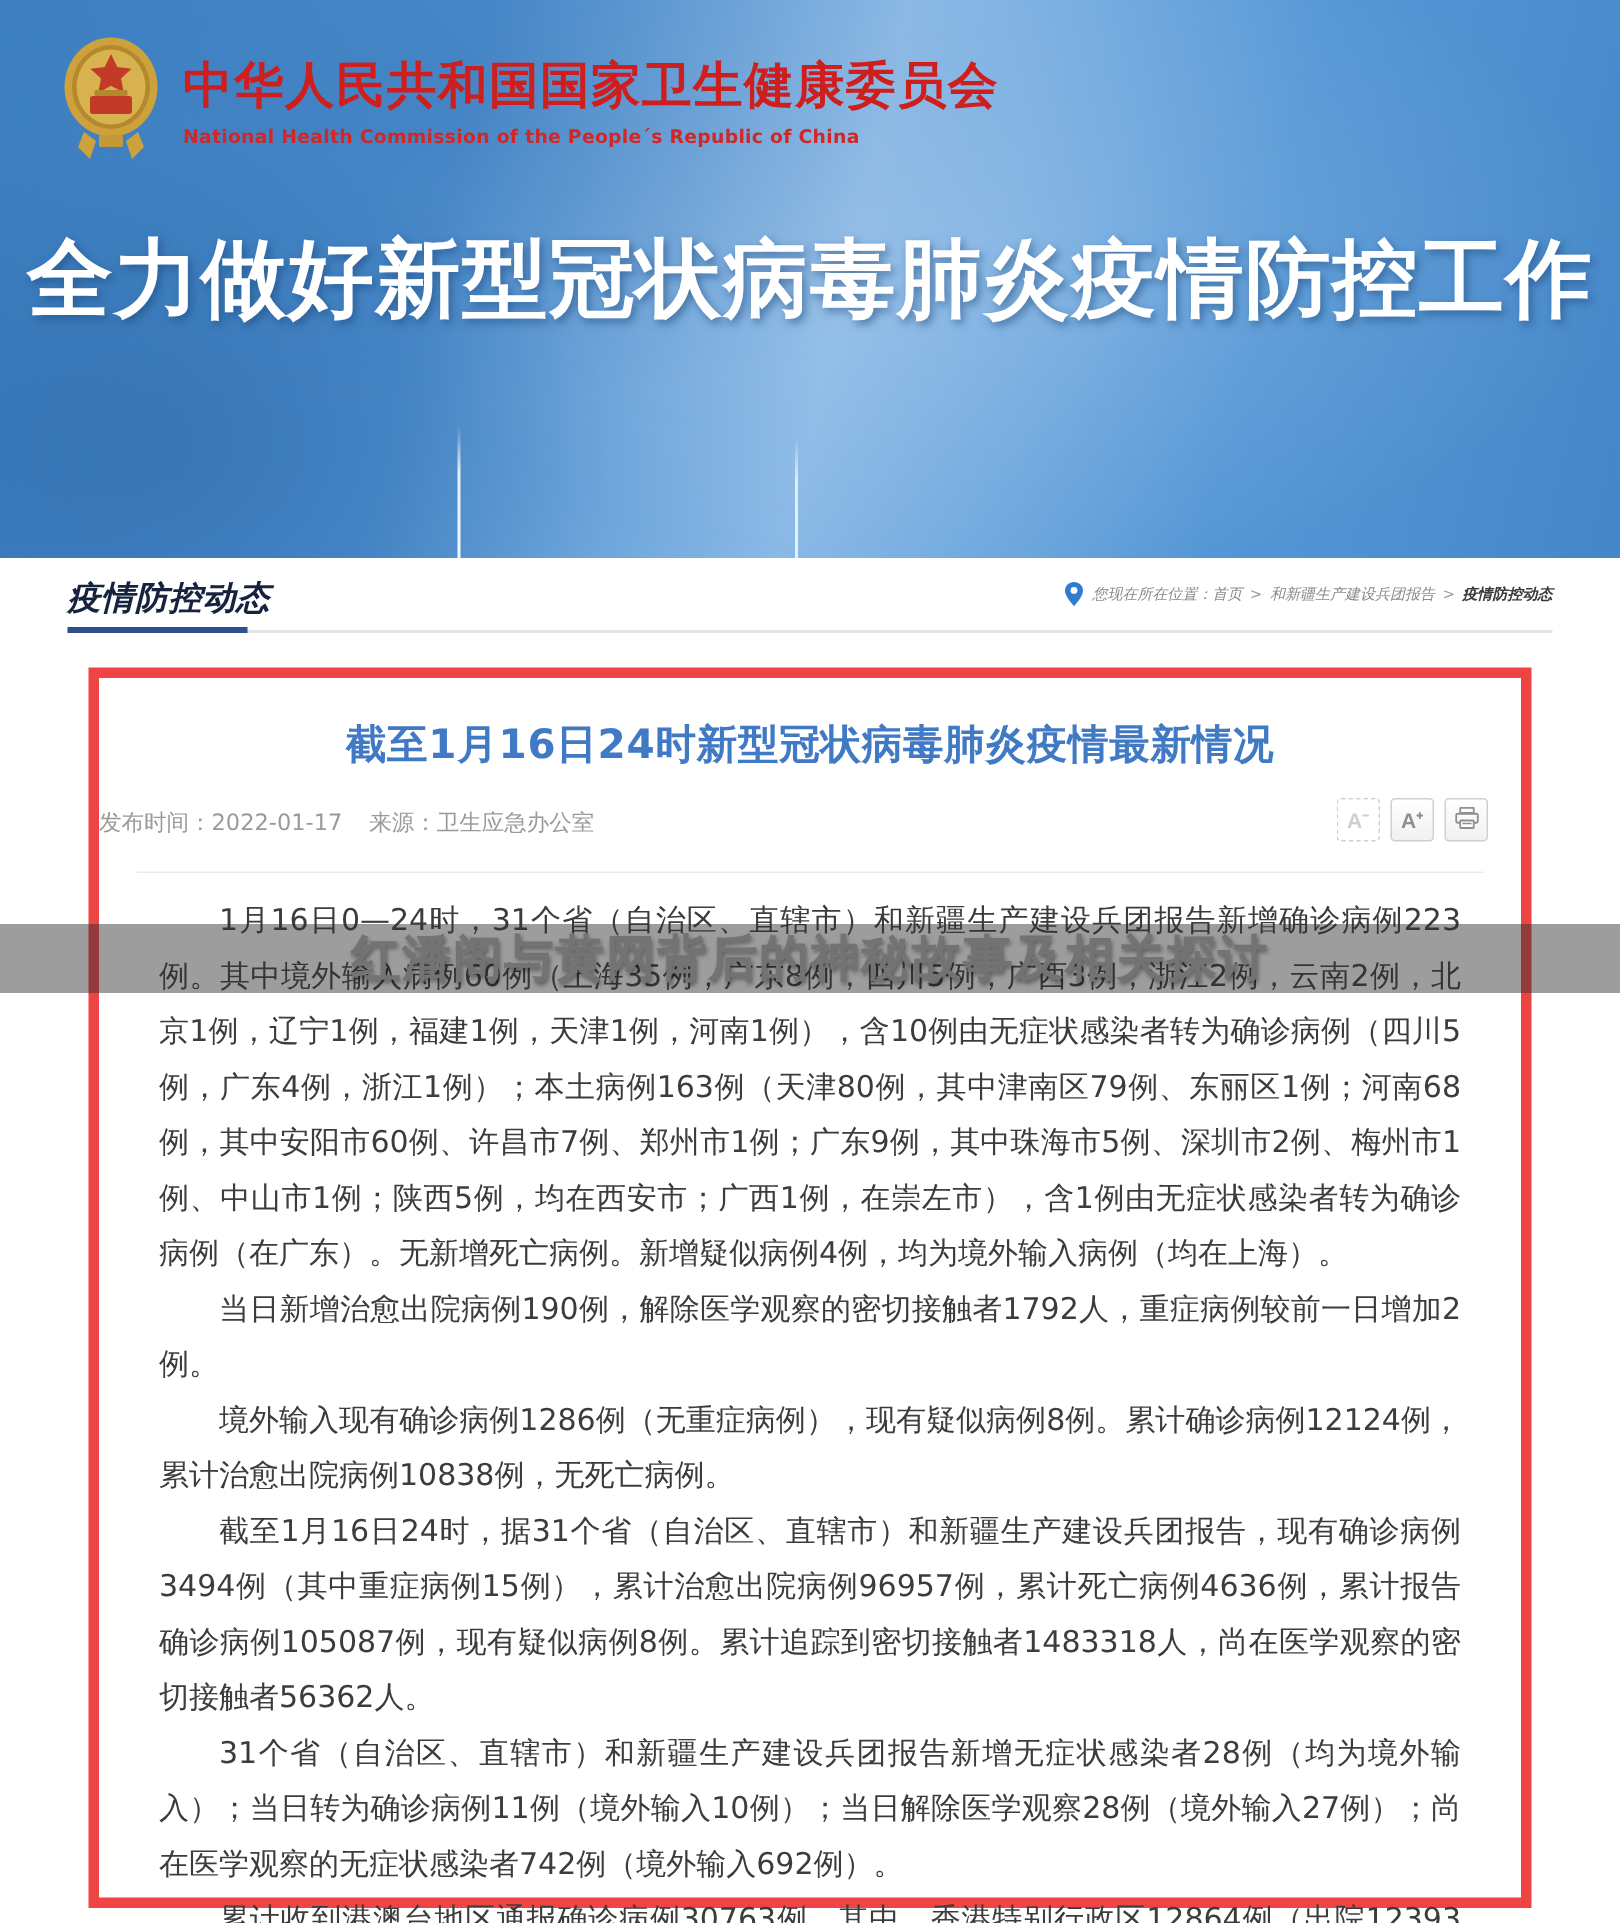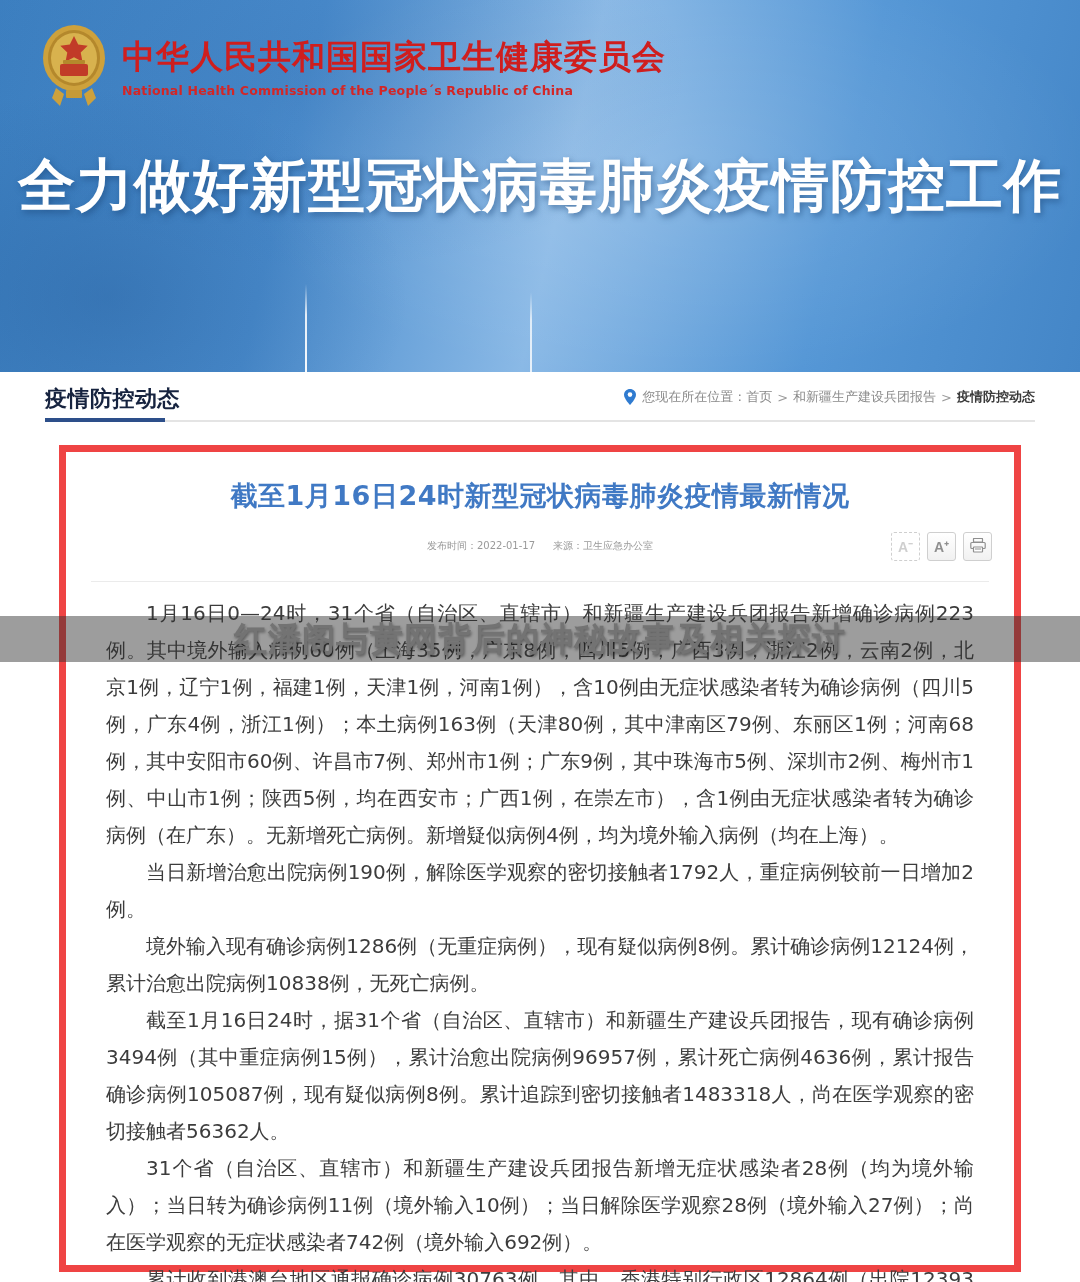--- a/index.html
+++ b/index.html
@@ -25,35 +25,35 @@
   .slogan{
     position:absolute;top:148px;left:0;width:100%;text-align:center;
     color:#fff;font-size:57px;font-weight:bold;letter-spacing:1px;
     text-shadow:2px 3px 6px rgba(25,70,120,.55);
   }
   .ekg{position:absolute;bottom:0;width:2px;
     background:linear-gradient(to bottom,transparent,rgba(255,255,255,.85) 35%,rgba(255,255,255,.95));}
   .ekg.one{left:305px;height:88px;}
   .ekg.two{left:530px;height:80px;opacity:.85;}
   
-  .crumb-bar{position:relative;height:73px;background:#fff;}
+  .crumb-bar{position:relative;height:73px;background:#fff;font-style:italic;}
   .section-title{position:absolute;left:45px;top:12px;font-size:22px;font-weight:bold;color:#16233f;letter-spacing:.5px;}
   .crumb-hr{position:absolute;left:45px;right:45px;top:48px;height:2px;background:#e4e4e4;}
   .title-underline{position:absolute;left:45px;top:46px;width:120px;height:4px;background:#2d4f8a;z-index:2;}
-  .crumb-right{position:absolute;right:45px;top:16px;font-size:13px;color:#8a8a8a;display:flex;align-items:center;}
+  .crumb-right{position:absolute;right:45px;top:16px;font-size:10px;color:#8a8a8a;display:flex;align-items:center;}
   .crumb-right .pin{margin-right:6px;display:inline-flex;}
   .crumb-sep{margin:0 5px;color:#9a9a9a;}
   .crumb-link{color:#8a8a8a;text-decoration:none;cursor:pointer;}
   .crumb-current{color:#3a3a3a;font-weight:bold;}
   
   .card{position:relative;margin:0 59px;height:827px;box-sizing:border-box;
     border:7px solid #ef4444;background:#fff;}
   .art-title{margin-top:26px;text-align:center;font-size:27px;font-weight:bold;color:#4079c4;letter-spacing:.5px;}
   .meta-row{position:relative;margin-top:16px;height:36px;}
-  .meta-text{text-align:center;font-size:10px;color:#9a9a9a;padding-top:9px;}
+  .meta-text{font-size:15px;color:#9a9a9a;padding-top:9px;}
   .meta-text .v{margin-right:18px;color:#9a9a9a;}
   .tools{position:absolute;right:22px;top:2px;display:flex;gap:7px;}
   .tbtn{width:29px;height:29px;box-sizing:border-box;border:1px solid #cfcfcf;border-radius:3px;
     background:linear-gradient(#fff,#f1f1f1);color:#8f8f8f;font-size:14px;font-weight:bold;
     display:flex;align-items:center;justify-content:center;cursor:pointer;padding:0;}
   .tbtn.dashed{border-style:dashed;background:#fff;color:#cfcfcf;}
   .sep{margin:15px 25px 0;border-top:1px solid #ebebeb;}
   .body-text{padding:13px 40px 0;font-size:20px;line-height:37px;color:#3c3c3c;text-align:justify;}
   .body-text p{margin:0;text-indent:2em;}
   

